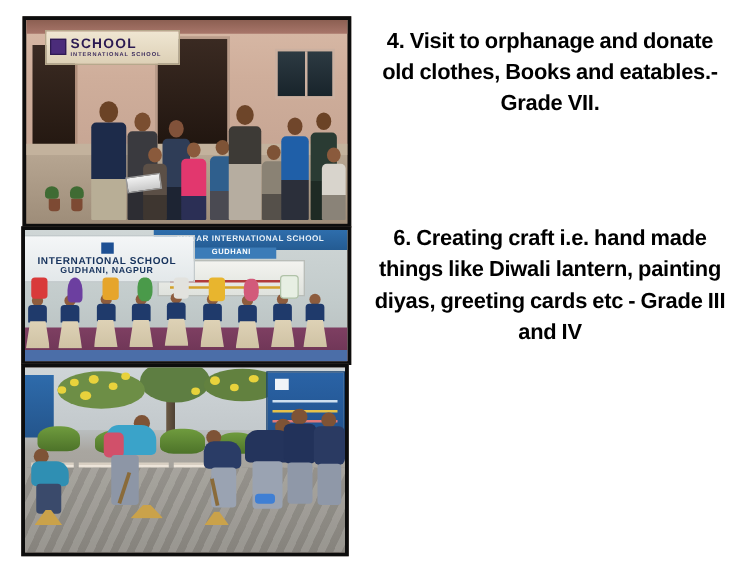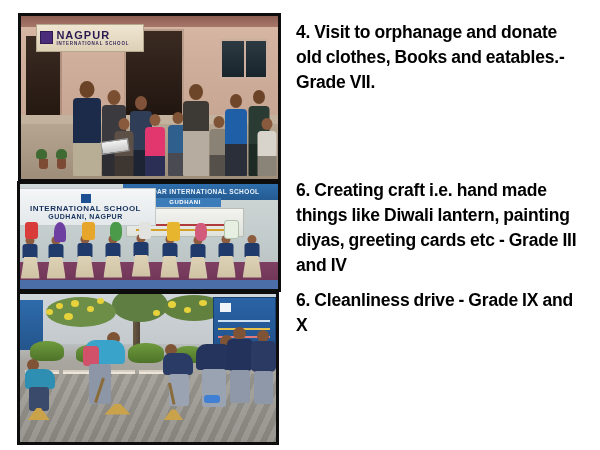--- a/index.html
+++ b/index.html
@@ -253,20 +253,21 @@
     position:absolute; background:#8a6b3a; transform-origin: top;
   }
 
   
   .text-col {
     position: absolute;
     left: 296px;
     top: 0;
     width: 300px;
     height: 450px;
+    text-align: center;
   }
   .para {
     position: absolute;
     left: 0;
     width: 288px;
     font-family: "Liberation Sans", sans-serif;
     font-weight: bold;
     font-size: 17.5px;
     line-height: 25px;
     color: #000000;
@@ -284,21 +285,21 @@
   <div class="scene">
     <div class="p1-wall"></div>
     <div class="p1-roof"></div>
     <div class="p1-door2"></div>
     <div class="p1-door"></div>
     <div class="p1-window"></div>
 
     <div class="p1-banner">
       <div class="p1-logo"></div>
       <div class="p1-banner-text">
-        <span class="t1">NAGPUR</span>
+        <span class="t1">SCHOOL</span>
         <span class="t2">INTERNATIONAL SCHOOL</span>
       </div>
     </div>
 
     <div class="p1-ground"></div>
     <div class="p1-step"></div>
 
     <div class="p1-pot" style="left:7%;"></div>
     <div class="p1-plant" style="left:6%;bottom:12%;"></div>
     <div class="p1-pot" style="left:14%;"></div>
@@ -526,14 +527,13 @@
       <div style="position:absolute;left:4px;top:41px;width:19px;height:33px;background:#8f98a8;border-radius:3px;"></div>
     </div>
 
     <div style="position:absolute;left:72%;top:68%;width:16px;height:8px;background:#3f7fd4;border-radius:3px;"></div>
   </div>
 </div>
 
 <div class="text-col">
   <div class="para" id="para-4">4. Visit to orphanage and donate old clothes, Books and eatables.- Grade VII.</div>
   <div class="para" id="para-5">6. Creating craft i.e. hand made things like Diwali lantern, painting diyas, greeting cards etc - Grade III and IV</div>
-  <div class="para" id="para-6">6. Cleanliness drive - Grade IX and X</div>
 </div>
 
 </body></html>

